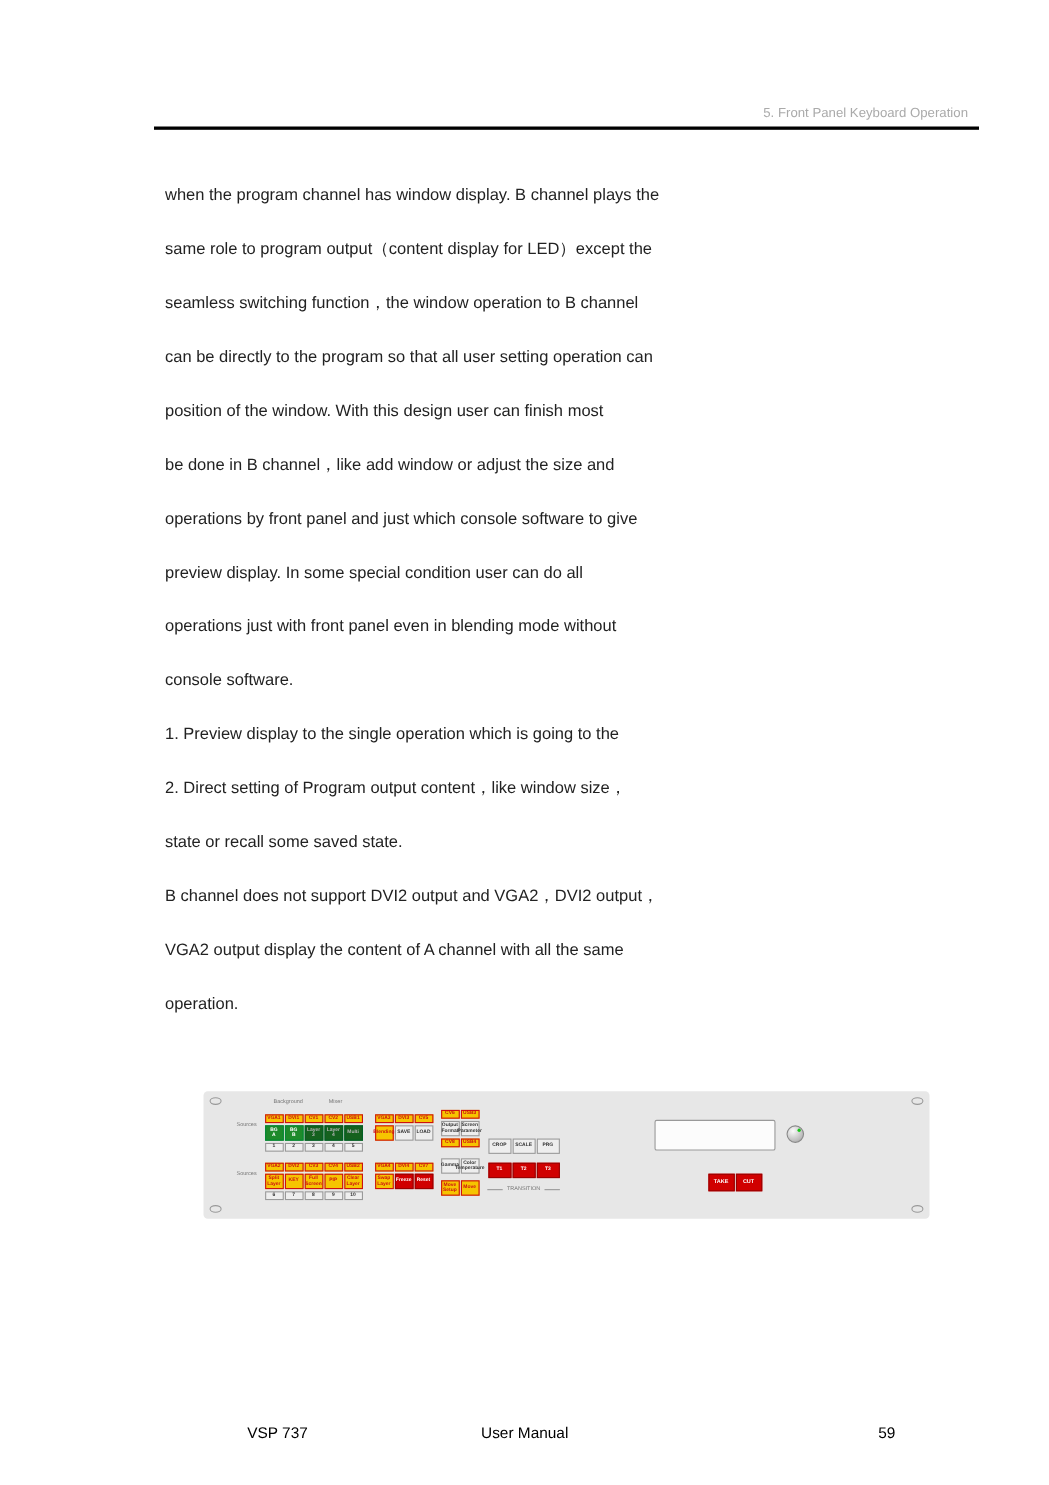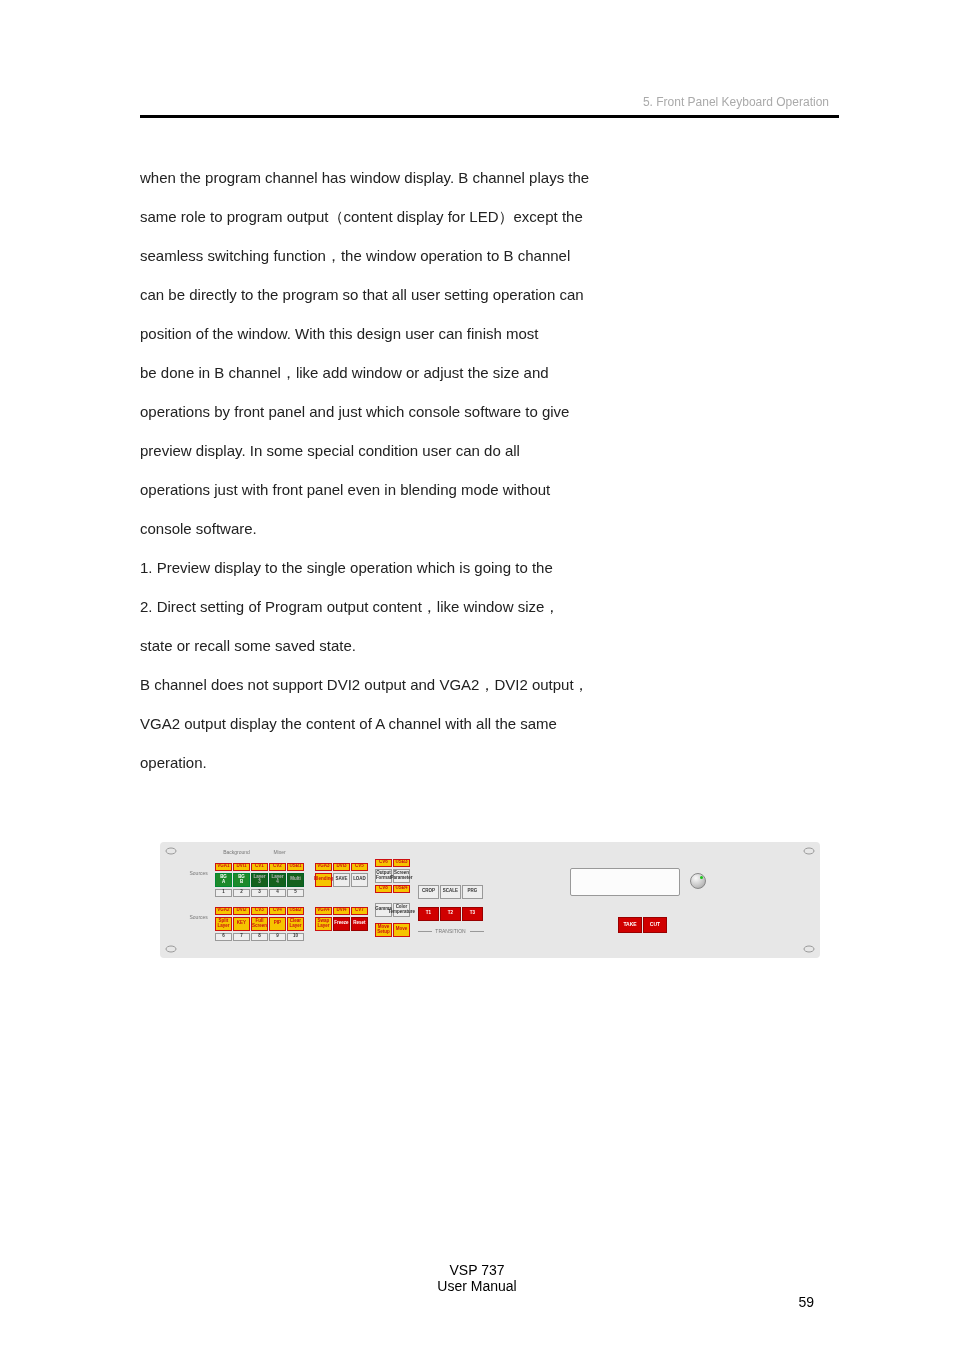--- a/index.html
+++ b/index.html
@@ -6,40 +6,40 @@
   body {
     width: 954px;
     height: 1350px;
     background: #fff;
     font-family: Arial, Helvetica, sans-serif;
     font-size: 14px;
     color: #000;
     position: relative;
   }
   .page {
-    padding: 95px 115px 60px 140px;
+    padding: 95px 64px 60px 140px;
   }
   .header-title {
     font-size: 12px;
     color: #aaa;
     text-align: right;
     padding-right: 10px;
     padding-bottom: 6px;
   }
   hr.thick {
     border: none;
     border-top: 3px solid #000;
     margin-bottom: 40px;
   }
   .body-text {
     font-size: 15px;
     line-height: 2.6;
     color: #222;
   }
-  .body-text p { margin: 0; }
+  .body-text p { margin: 10px; }
 
   
   .panel-wrap {
     margin-top: 60px;
     display: flex;
     justify-content: center;
   }
   .panel {
     width: 660px;
     height: 116px;
@@ -121,21 +121,21 @@
   .vlabel { position:absolute; font-size:5px; color:#777; writing-mode:horizontal-tb;}
   .src1 { top: 28px; left: 30px; }
   .src2 { top: 72px; left: 30px; }
 
   .footer {
     position: absolute;
     bottom: 40px;
     left: 140px;
     right: 140px;
     display: grid;
-    grid-template-columns: 1fr;
+    grid-template-columns: 1fr 1fr 1fr;
     font-size: 14px;
   }
   .footer .fl { text-align: center; }
   .footer .fm { text-align: center; }
   .footer .fr { text-align: right; }
 </style>
 </head>
 <body>
 
 <div class="page">

